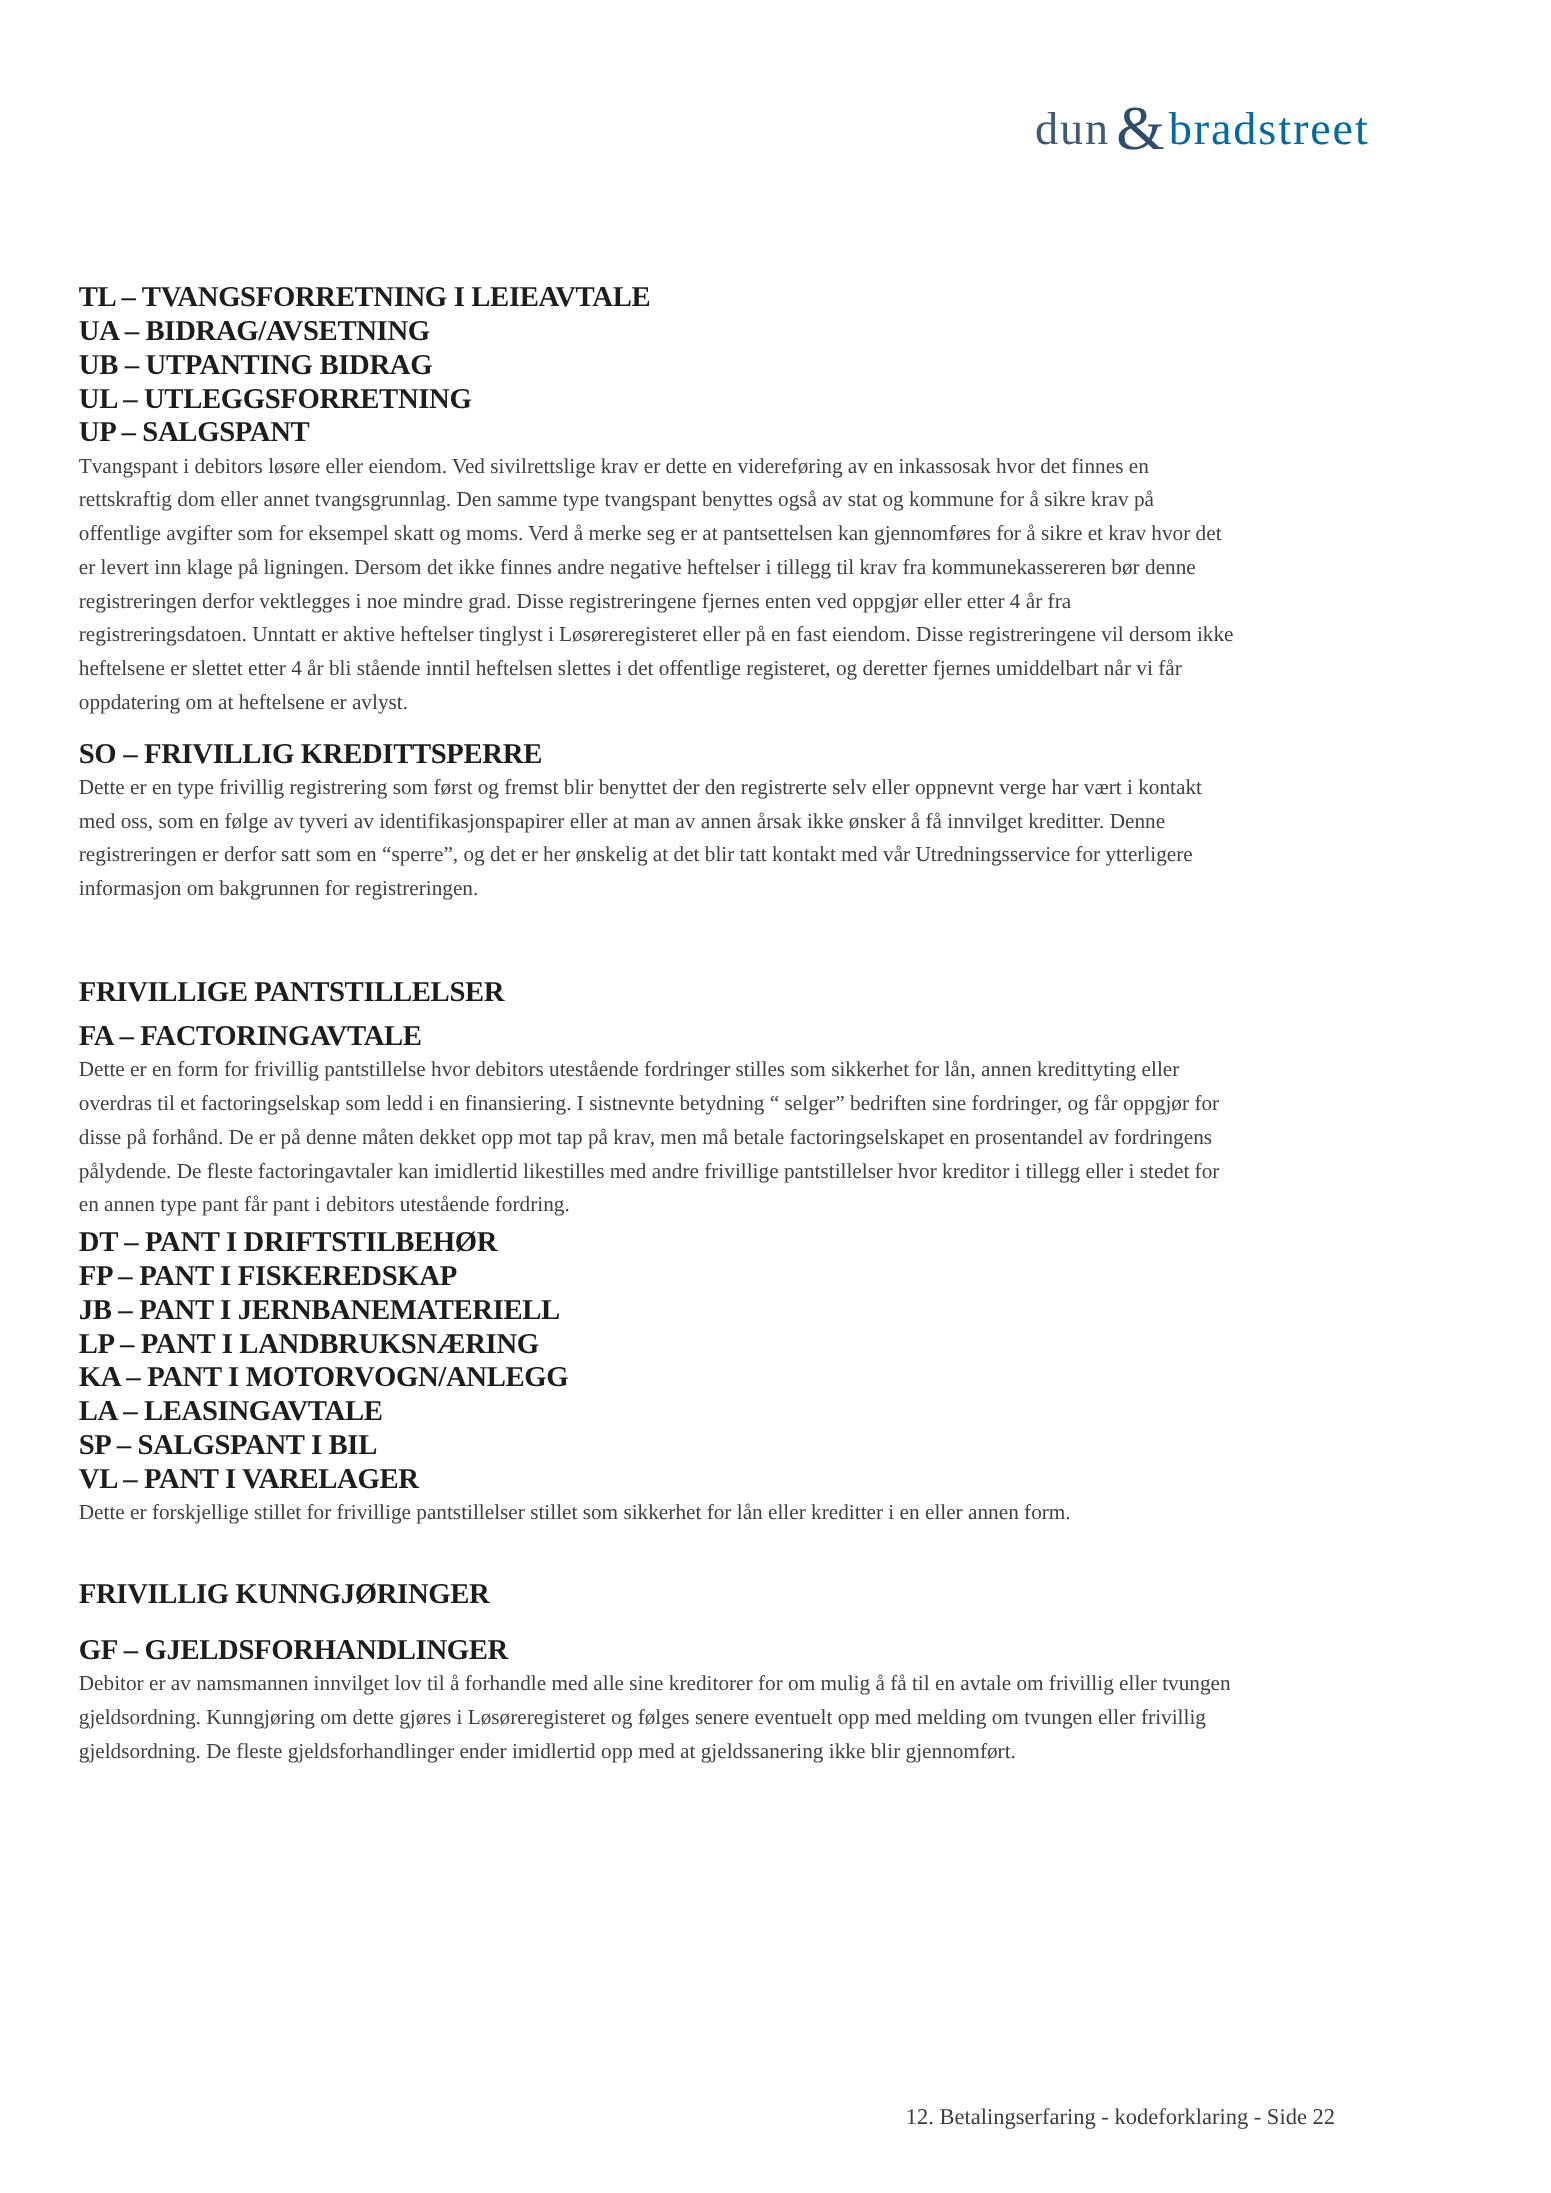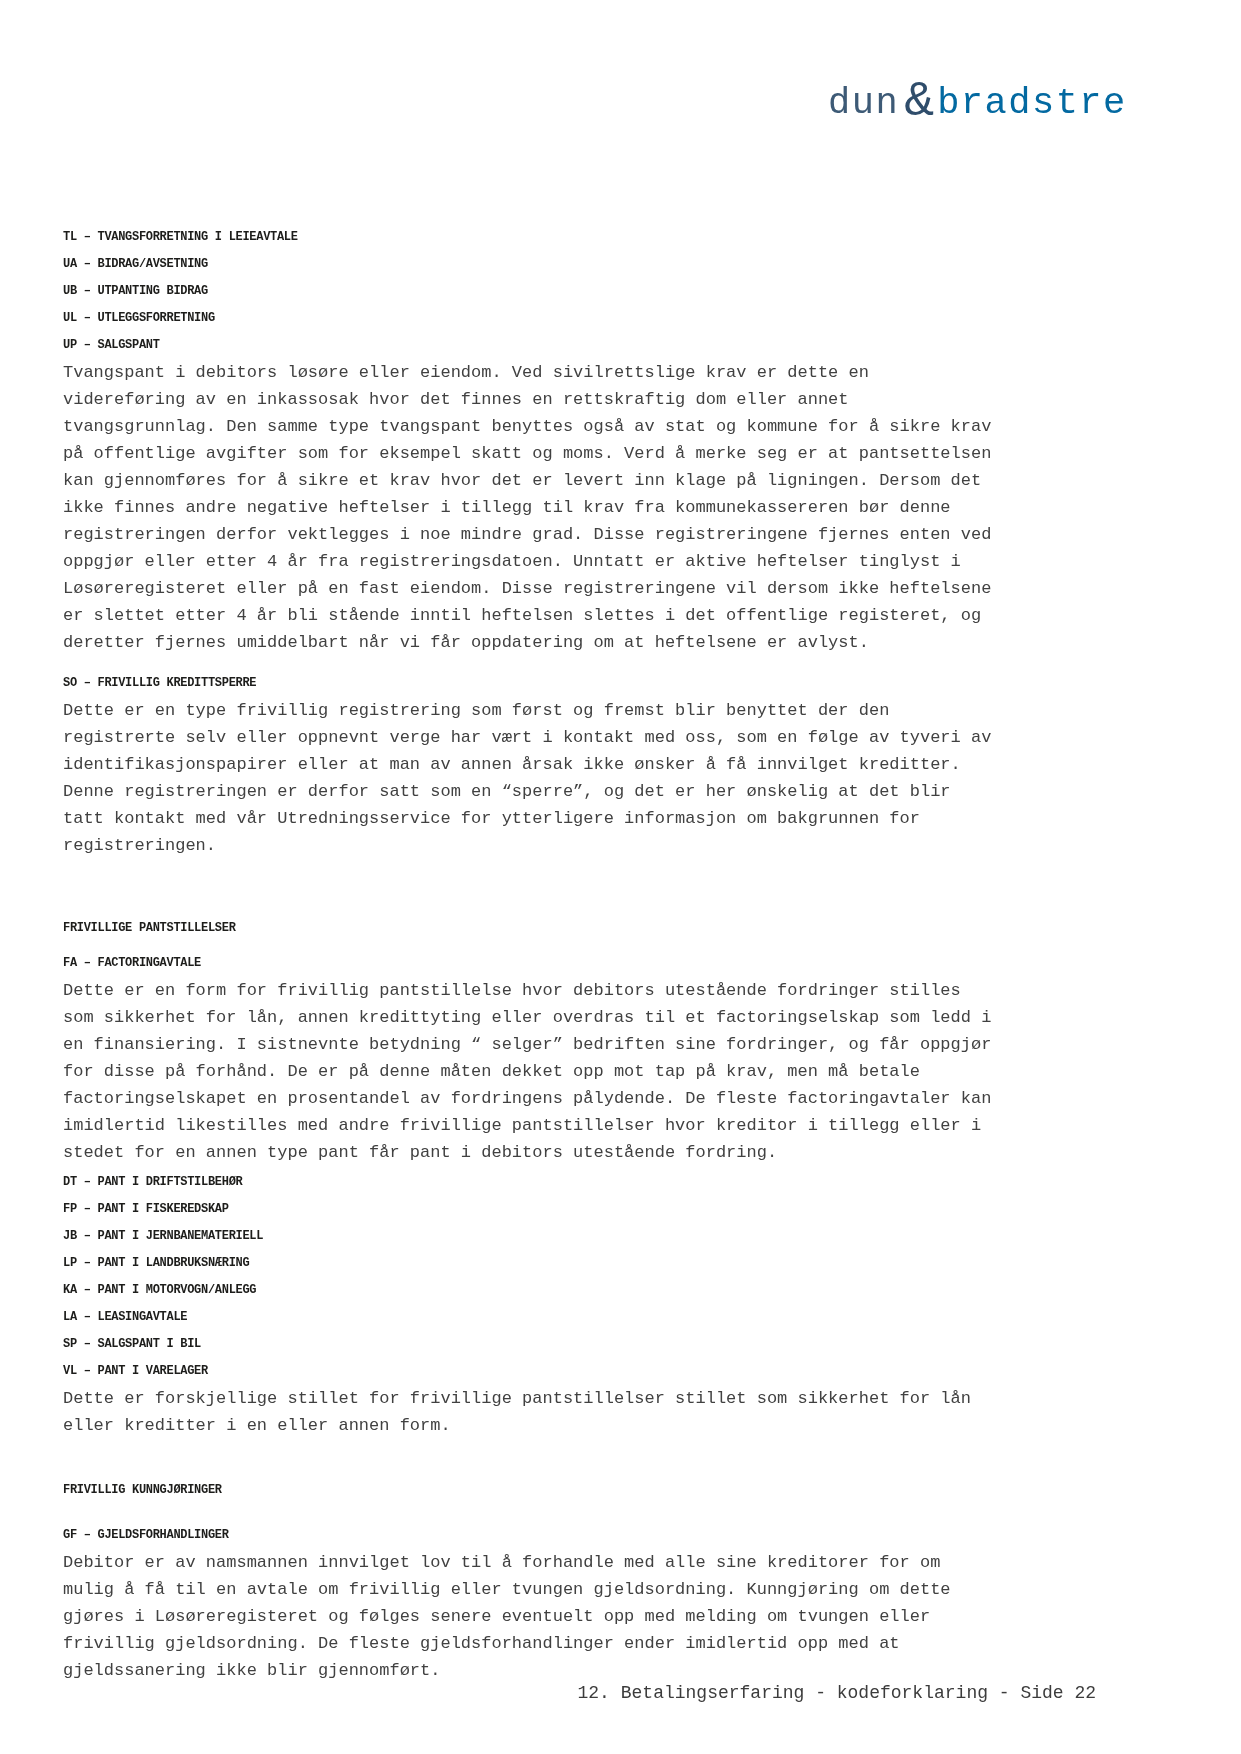--- a/index.html
+++ b/index.html
@@ -1,21 +1,21 @@
 <!DOCTYPE html>
 <html><head>
 <meta charset="utf-8">
 <style>
   html, body { margin: 0; padding: 0; background: #ffffff; }
   .page {
     position: relative;
     width: 1129px;
     height: 1754px;
     background: #ffffff;
-    font-family: Liberation Mono, monospace;
+    font-family: Liberation Serif, serif;
     overflow: hidden;
   }
 
   
   .logo {
     position: absolute;
     top: 72px;
     left: 828px;
     display: flex;
     align-items: flex-end;
@@ -51,21 +51,21 @@
     top: 224px;
     width: 930px;
     color: #414141;
     font-size: 17px;
     line-height: 27px;
   }
   .code-line,
   .section-heading {
     font-weight: bold;
     color: #1d1d1b;
-    font-size: 12px;
+    font-size: 23px;
     line-height: 27px;
     letter-spacing: -0.3px;
   }
   .body-para { margin: 0; }
 
   .mt-so-heading   { margin-top: 14px; }
   .mt-frivillige   { margin-top: 56px; }
   .mt-fa-heading   { margin-top: 8px; }
   .mt-codes2       { margin-top: 3px; }
   .mt-offentlige   { margin-top: 38px; }
@@ -74,21 +74,20 @@
   
   .footer {
     position: absolute;
     top: 1682px;
     left: 0;
     width: 1068px;
     text-align: right;
     font-size: 18px;
     line-height: 22px;
     color: #3c3c3c;
-    padding-left: 28px;
   }
 </style>
 </head>
 <body>
 
 <div class="page">
 
   <div class="logo">
     <span class="logo-dun">dun</span>
     <span class="logo-amp">&amp;</span>

